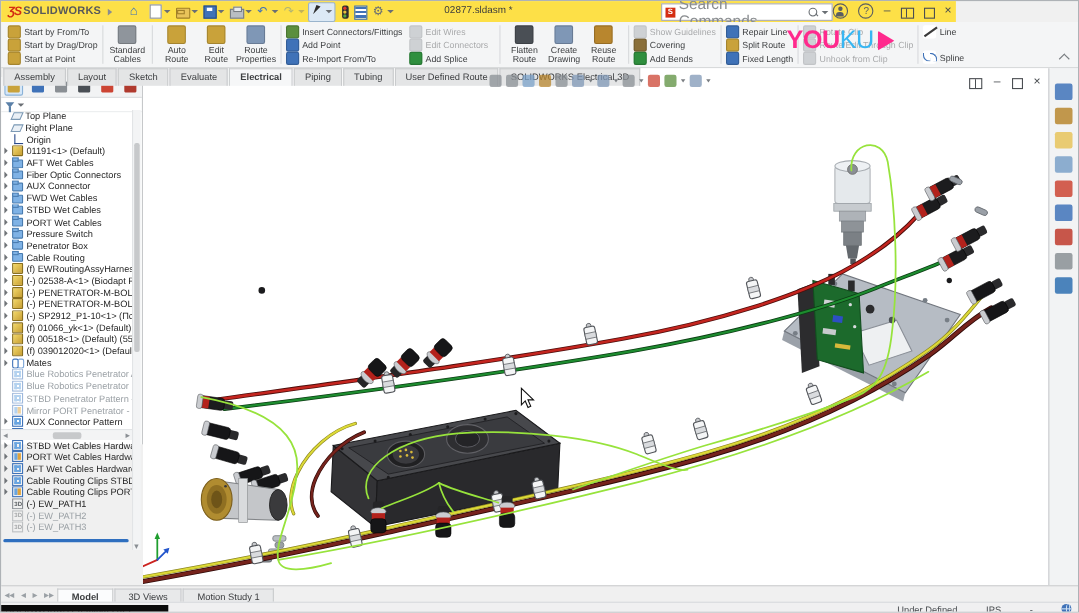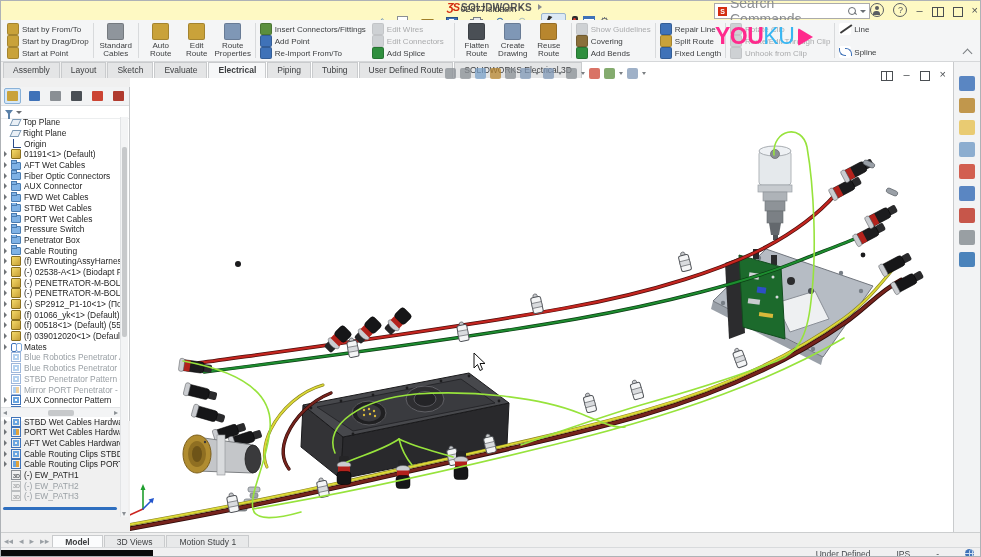--- a/index.html
+++ b/index.html
@@ -1,22 +1,22 @@
 <!DOCTYPE html>
 <html><head>
 <meta charset="utf-8">
 <style>
   html,body{margin:0;padding:0;background:#fff;}
   body{font-family:"Liberation Sans","DejaVu Sans",sans-serif;font-size:9px;color:#333;
        -webkit-font-smoothing:antialiased;}
   #app{position:relative;width:981px;height:557px;overflow:hidden;background:#f0f0f0;
        border:1px solid #aeb2b6;box-sizing:border-box;}
   
-  #titlebar{position:absolute;left:0;top:0;width:981px;height:19px;background:#fef9c3;
-            display:flex;align-items:center;flex-direction:column;}
+  #titlebar{position:absolute;left:0;top:0;width:868px;height:19px;background:#fde047;
+            display:flex;align-items:center;}
   .swlogo{display:flex;align-items:center;margin-left:6px;}
   .swlogo .dslogo{color:#d42e12;font-weight:bold;font-style:italic;font-size:11px;letter-spacing:-1px;}
   .swlogo .swname{color:#58595b;font-weight:bold;font-size:10px;letter-spacing:.2px;margin-left:2px;}
   .swlogo .logo-caret{width:0;height:0;border-left:4px solid #8a8d90;border-top:3px solid transparent;
             border-bottom:3px solid transparent;margin-left:6px;}
   #quickbar{display:flex;align-items:center;margin-left:14px;gap:1px;}
   .qbtn{display:flex;align-items:center;height:16px;padding:0 2px;border-radius:2px;}
   .qbtn.boxed{border:1px solid #9ab4cc;background:#dce9f5;}
   .qbtn.dis{opacity:.4;}
   .qi{width:12px;height:12px;position:relative;display:inline-block;}
@@ -91,21 +91,21 @@
       font-size:8.5px;margin-right:1px;white-space:nowrap;}
   .ctab.active{background:#f6f7f8;font-weight:bold;}
   
   #viewport{position:absolute;left:129px;top:61px;width:826px;height:470px;background:#fff;}
   #headsup{position:absolute;left:314px;top:5px;display:flex;align-items:center;gap:2px;z-index:6;}
   .hicon{width:13px;height:13px;border-radius:2px;position:relative;}
   .hi-shape{position:absolute;inset:1px;border-radius:2px;}
   .hdd{width:0;height:0;border-left:2.5px solid transparent;border-right:2.5px solid transparent;border-top:3px solid #7a7e82;margin:0 1px;}
   #docwin-controls{position:absolute;right:10px;top:4px;display:flex;gap:10px;align-items:center;z-index:6;color:#6a6f74;}
   
-  #leftpanel{position:absolute;left:0;top:86px;width:129px;height:334px;background:#fff;
+  #leftpanel{position:absolute;left:0;top:69px;width:129px;height:334px;background:#fff;
       border-right:1px solid #c6c8ca;box-sizing:border-box;}
   #fm-header{height:18px;background:#f2f3f4;border-bottom:1px solid #dcdee0;display:flex;align-items:center;padding-left:3px;gap:6px;}
   .fmh{width:15px;height:14px;border-radius:2px;position:relative;}
   .fmh.active{background:#d5e7f8;border:1px solid #8ab2d8;}
   .fmh-g{position:absolute;inset:2px;border-radius:1px;}
   #filter-row{height:12px;display:flex;align-items:center;padding-left:4px;gap:2px;border-bottom:1px solid #eceeef;}
   .funnel{width:0;height:0;border-left:4px solid transparent;border-right:4px solid transparent;border-top:5px solid #5a80a8;position:relative;}
   .funnel::after{content:"";position:absolute;left:-1px;top:-1px;width:2px;height:5px;background:#5a80a8;}
   #tree{position:absolute;left:0;top:30px;width:119px;height:386px;overflow:hidden;}
   .trow{display:flex;align-items:center;height:10.7px;padding-left:3px;white-space:nowrap;overflow:hidden;}

